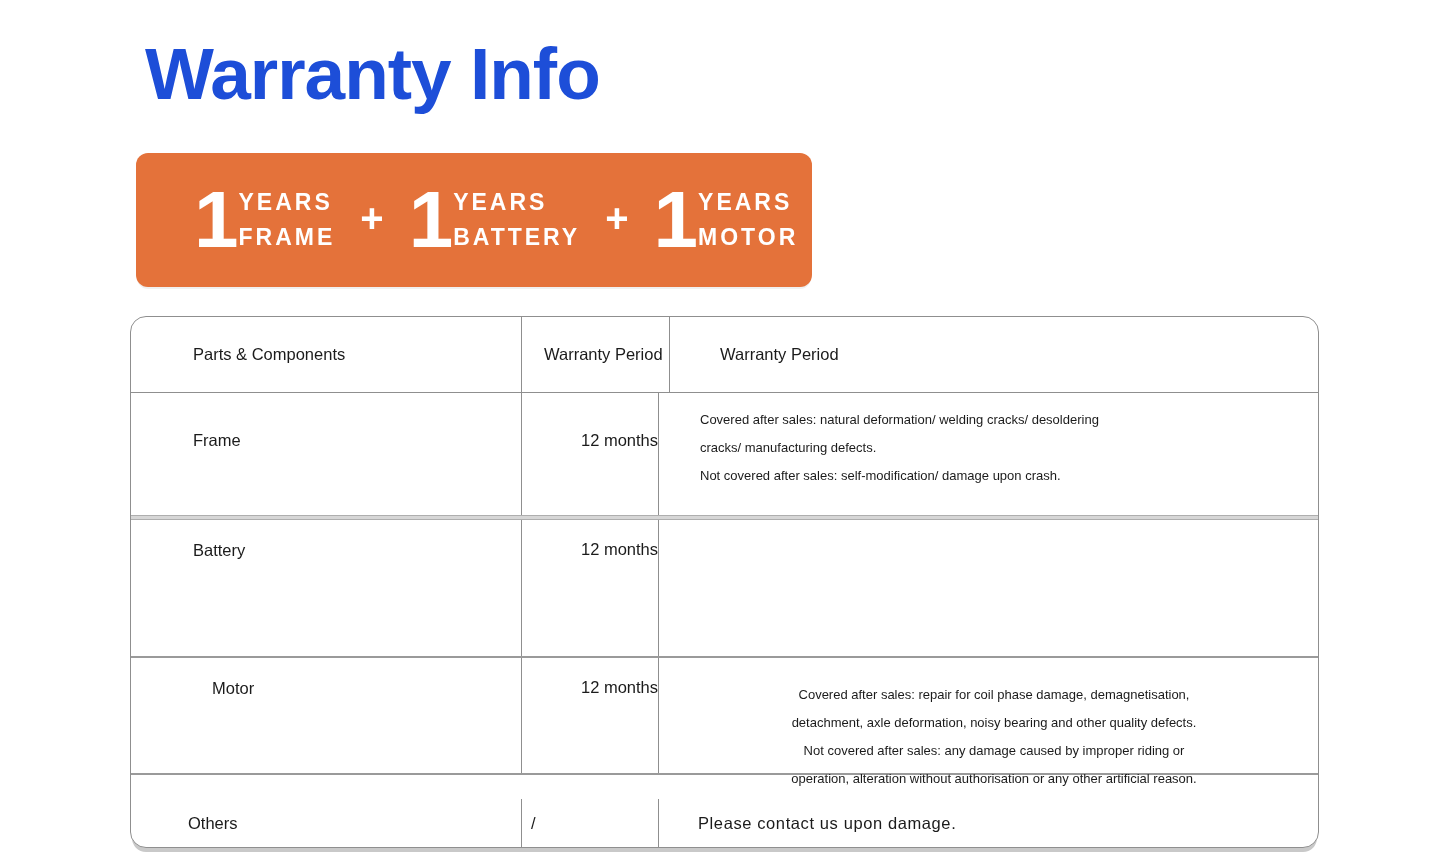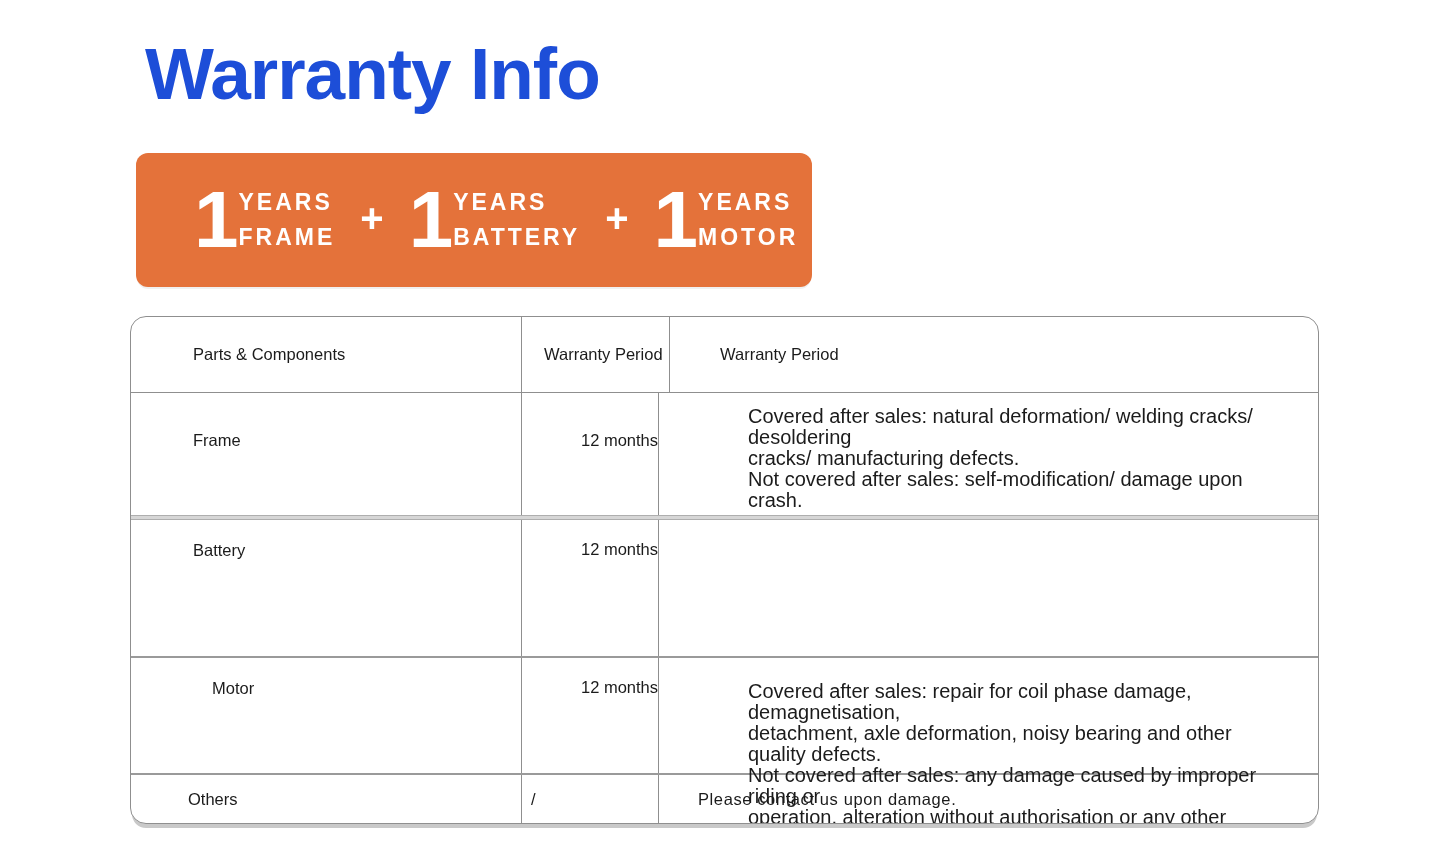--- a/index.html
+++ b/index.html
@@ -35,44 +35,44 @@
   .trow{display:flex;box-sizing:border-box;}
   .cell{box-sizing:border-box;}
   .c1{width:391px;border-right:1px solid #8f8f8f;}
   .c2{width:137px;border-right:1px solid #8f8f8f;text-align:right;}
   .c3{flex:1;}
   .divider{height:2px;background:#9a9a9a;}
   .divider.thick{
     height:5px;
     background:linear-gradient(180deg,#9a9a9a 0%,#d6d6d6 30%,#d6d6d6 70%,#9a9a9a 100%);
   }
-  .terms{white-space:pre-line;line-height:21px;font-size:20px;margin-left:48px;}
+  .terms{white-space:pre-line;line-height:28px;font-size:13px;}
   
   .row-header{height:76px;border-bottom:1px solid #8f8f8f;gap:11px;}
   .row-header .cell{display:flex;align-items:center;font-weight:500;}
   .row-header .c1{padding-left:62px;}
   .row-header .c2{padding-left:11px;}
   .row-header .c3{padding-left:39px;}
   
   .row-frame{height:122px;}
   .row-frame .c1{padding:38px 0 0 62px;}
   .row-frame .c2{padding:38px 0 0 12px;}
   .row-frame .c3{padding:13px 30px 0 41px;}
   
   .row-battery{height:136px;}
   .row-battery .c1{padding:21px 0 0 62px;}
   .row-battery .c2{padding:20px 0 0 9px;}
   .row-battery .c3{padding:25px 30px 0 43px;}
   
   .row-motor{height:115px;}
   .row-motor .c1{padding:21px 0 0 81px;}
   .row-motor .c2{padding:20px 0 0 16px;}
-  .row-motor .c3{padding:23px 30px 0 41px;}
+  .row-motor .c3{padding:23px 30px 0 41px;text-align:center;}
   
-  .row-others{height:48px;}
+  .row-others{height:48px;margin-top:24px;}
   .row-others .cell{display:flex;align-items:center;}
   .row-others .c1{padding-left:57px;}
   .row-others .c2{padding-left:9px;}
   .row-others .c3{padding-left:39px;}
   .contact-note{font-weight:400;letter-spacing:0.6px;}
 </style>
 </head>
 <body>
 
 <div class="page-title">Warranty Info</div>

